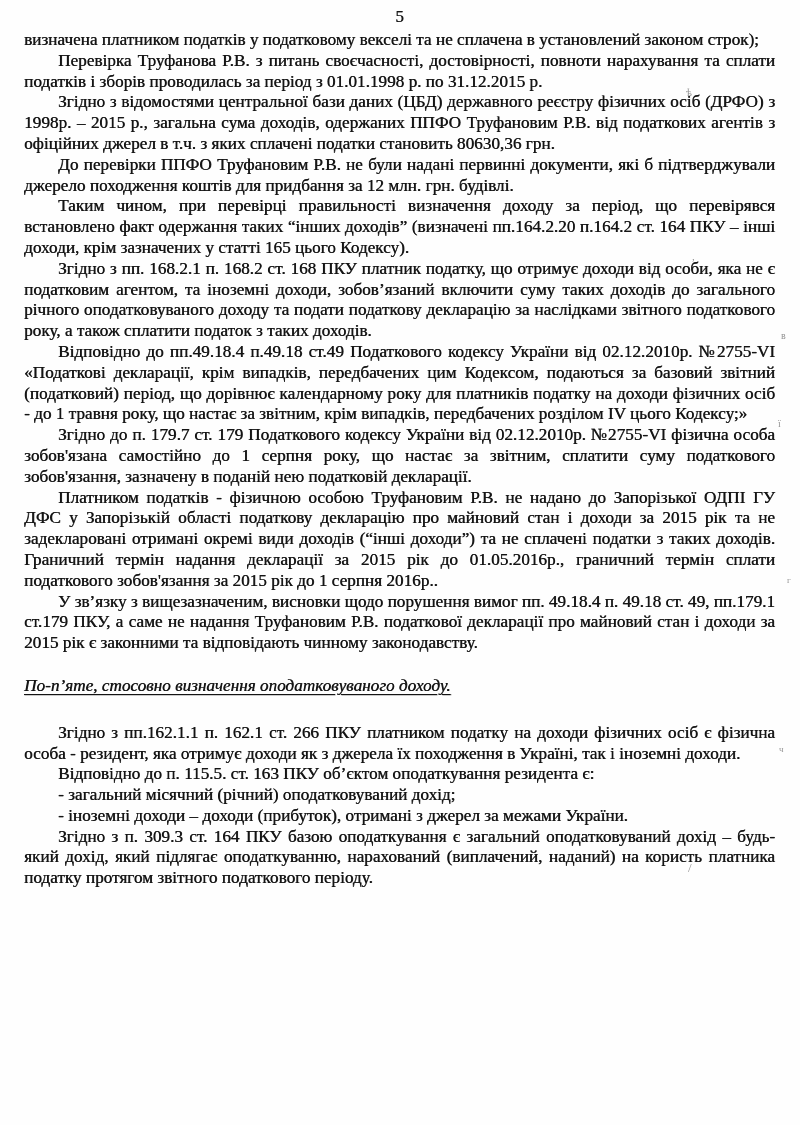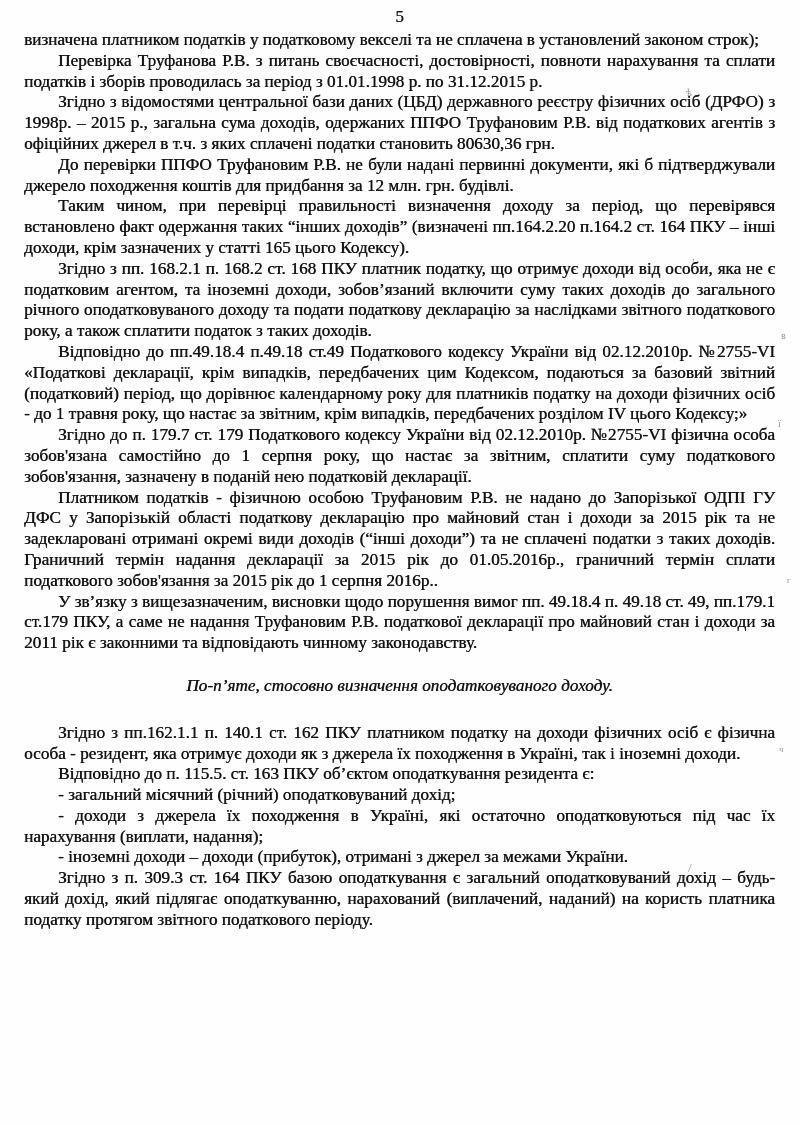--- a/index.html
+++ b/index.html
@@ -26,24 +26,25 @@
     line-height: 20.8px;
     text-shadow: 0.45px 0.25px 0 rgba(10,10,10,0.85);
   }
   .doc-body p { margin: 0; }
   .para {
     text-align: justify;
   }
   .para.indent { text-indent: 34px; }
   .heading {
     font-style: italic;
+    text-decoration: underline;
     text-underline-offset: 3px;
     margin-top: 22px !important;
     margin-bottom: 26px !important;
-    text-align: center;
+    text-align: left;
   }
   .artifact {
     position: absolute;
     color: #3a3a3a;
     opacity: 0.55;
     font-family: "Liberation Serif", serif;
     pointer-events: none;
   }
 </style>
 </head>
@@ -54,26 +55,25 @@
   <div class="doc-body" id="doc-body">
       <p class="para">визначена платником податків у податковому векселі та не сплачена в установлений законом строк);</p>
       <p class="para indent">Перевірка Труфанова Р.В. з питань своєчасності, достовірності, повноти нарахування та сплати податків і зборів проводилась за період з 01.01.1998 р. по 31.12.2015 р.</p>
       <p class="para indent">Згідно з відомостями центральної бази даних (ЦБД) державного реєстру фізичних осіб (ДРФО) з 1998р. – 2015 р., загальна сума доходів, одержаних ППФО Труфановим Р.В. від податкових агентів з офіційних джерел в т.ч. з яких сплачені податки становить 80630,36 грн.</p>
       <p class="para indent">До перевірки ППФО Труфановим Р.В. не були надані первинні документи, які б підтверджували джерело походження коштів для придбання за 12 млн. грн. будівлі.</p>
       <p class="para indent">Таким чином, при перевірці правильності визначення доходу за період, що перевірявся встановлено факт одержання таких “інших доходів” (визначені пп.164.2.20 п.164.2 ст. 164 ПКУ – інші доходи, крім зазначених у статті 165 цього Кодексу).</p>
       <p class="para indent">Згідно з пп. 168.2.1 п. 168.2 ст. 168 ПКУ платник податку, що отримує доходи від особи, яка не є податковим агентом, та іноземні доходи, зобов’язаний включити суму таких доходів до загального річного оподатковуваного доходу та подати податкову декларацію за наслідками звітного податкового року, а також сплатити податок з таких доходів.</p>
       <p class="para indent">Відповідно до пп.49.18.4 п.49.18 ст.49 Податкового кодексу України від 02.12.2010р. №2755-VI «Податкові декларації, крім випадків, передбачених цим Кодексом, подаються за базовий звітний (податковий) період, що дорівнює календарному року для платників податку на доходи фізичних осіб - до 1 травня року, що настає за звітним, крім випадків, передбачених розділом IV цього Кодексу;»</p>
       <p class="para indent">Згідно до п. 179.7 ст. 179 Податкового кодексу України від 02.12.2010р. №2755-VI фізична особа зобов'язана самостійно до 1 серпня року, що настає за звітним, сплатити суму податкового зобов'язання, зазначену в поданій нею податковій декларації.</p>
       <p class="para indent">Платником податків - фізичною особою Труфановим Р.В. не надано до Запорізької ОДПІ ГУ ДФС у Запорізькій області податкову декларацію про майновий стан і доходи за 2015 рік та не задекларовані отримані окремі види доходів (“інші доходи”) та не сплачені податки з таких доходів. Граничний термін надання декларації за 2015 рік до 01.05.2016р., граничний термін сплати податкового зобов'язання за 2015 рік до 1 серпня 2016р..</p>
-      <p class="para indent">У зв’язку з вищезазначеним, висновки щодо порушення вимог пп. 49.18.4 п. 49.18 ст. 49, пп.179.1 ст.179 ПКУ, а саме не надання Труфановим Р.В. податкової декларації про майновий стан і доходи за 2011 рік є законними та відповідають чинному законодавству.</p>
+      <p class="para indent">У зв’язку з вищезазначеним, висновки щодо порушення вимог пп. 49.18.4 п. 49.18 ст. 49, пп.179.1 ст.179 ПКУ, а саме не надання Труфановим Р.В. податкової декларації про майновий стан і доходи за 2015 рік є законними та відповідають чинному законодавству.</p>
       <p class="para heading">По-п’яте, стосовно визначення оподатковуваного доходу.</p>
-      <p class="para indent">Згідно з пп.162.1.1 п. 140.1 ст. 162 ПКУ платником податку на доходи фізичних осіб є фізична особа - резидент, яка отримує доходи як з джерела їх походження в Україні, так і іноземні доходи.</p>
+      <p class="para indent">Згідно з пп.162.1.1 п. 162.1 ст. 266 ПКУ платником податку на доходи фізичних осіб є фізична особа - резидент, яка отримує доходи як з джерела їх походження в Україні, так і іноземні доходи.</p>
       <p class="para indent">Відповідно до п. 115.5. ст. 163 ПКУ об’єктом оподаткування резидента є:</p>
       <p class="para indent">- загальний місячний (річний) оподатковуваний дохід;</p>
-      <p class="para indent">- доходи з джерела їх походження в Україні, які остаточно оподатковуються під час їх нарахування (виплати, надання);</p>
       <p class="para indent">- іноземні доходи – доходи (прибуток), отримані з джерел за межами України.</p>
       <p class="para indent">Згідно з п. 309.3 ст. 164 ПКУ базою оподаткування є загальний оподатковуваний дохід – будь-який дохід, який підлягає оподаткуванню, нарахований (виплачений, наданий) на користь платника податку протягом звітного податкового періоду.</p>
     </div>
   <div id="artifact-layer">
       <span class="artifact" style="left: 686px; top: 86px; font-size: 11px;">ѣ</span>
       <span class="artifact" style="left: 692px; top: 250px; font-size: 11px;">,</span>
       <span class="artifact" style="left: 781px; top: 330px; font-size: 10px;">в</span>
       <span class="artifact" style="left: 778px; top: 418px; font-size: 10px;">ї</span>
       <span class="artifact" style="left: 787px; top: 575px; font-size: 9px;">г</span>
       <span class="artifact" style="left: 779px; top: 744px; font-size: 9px;">ч</span>

